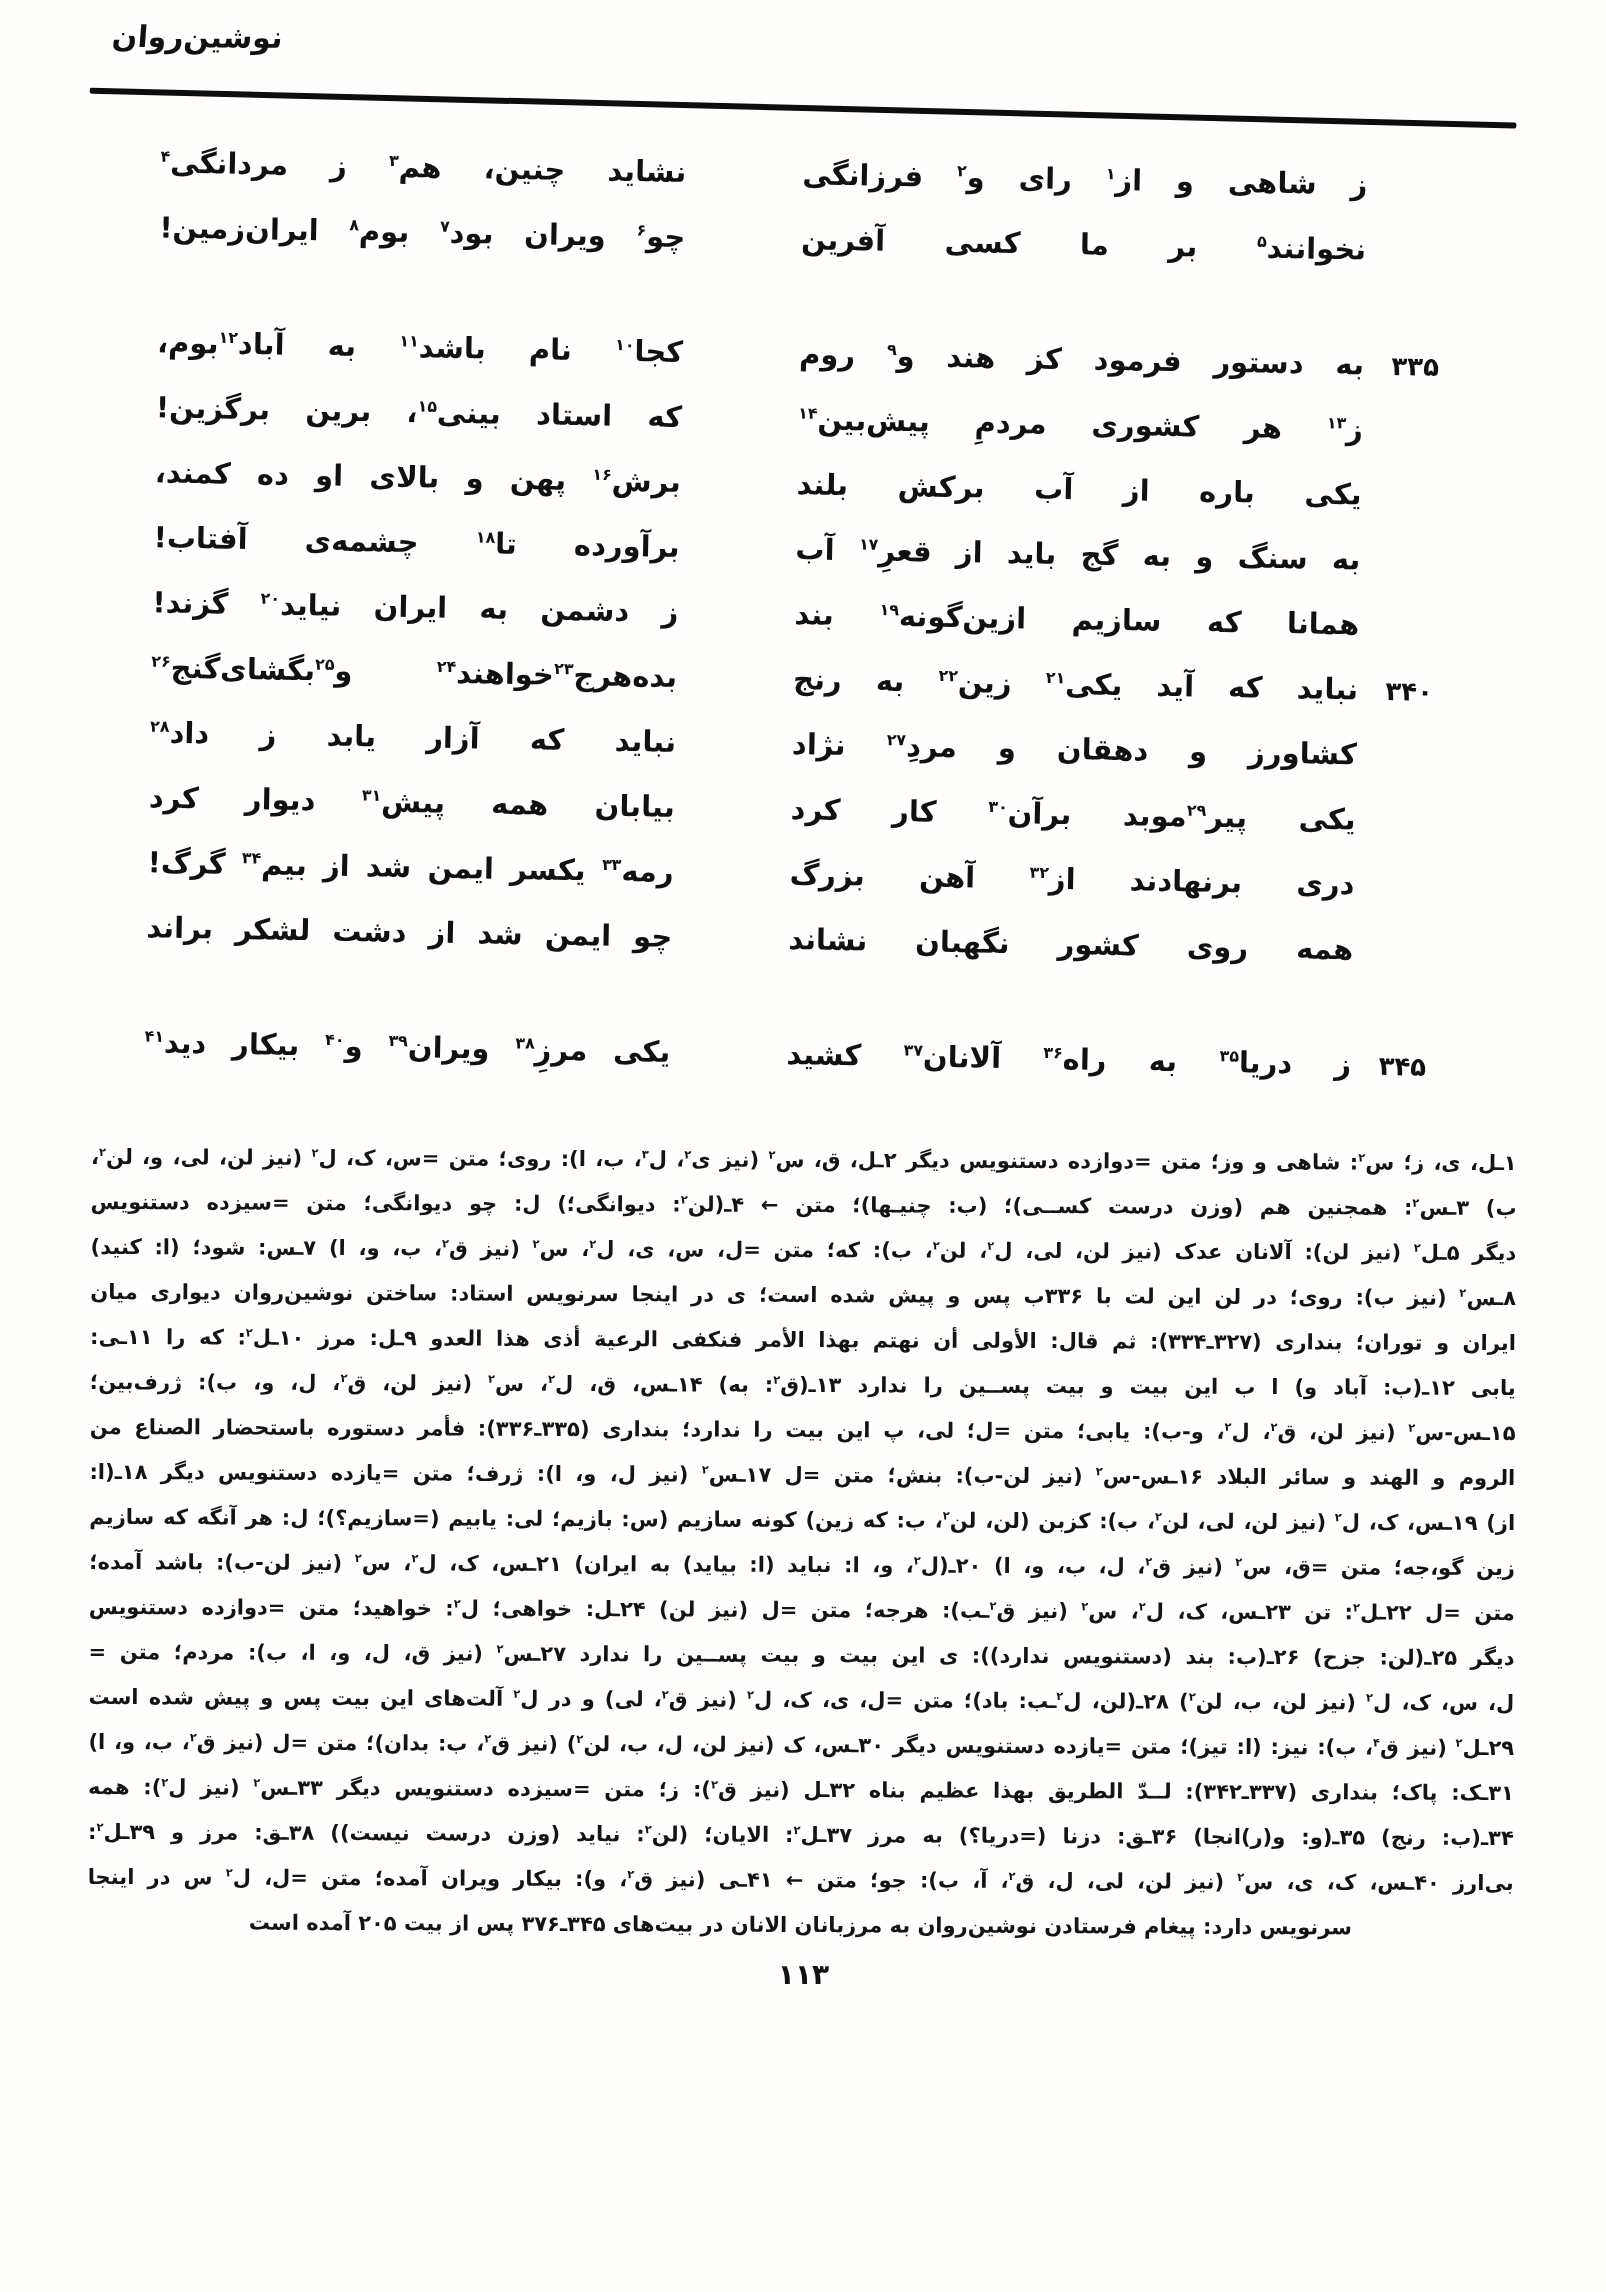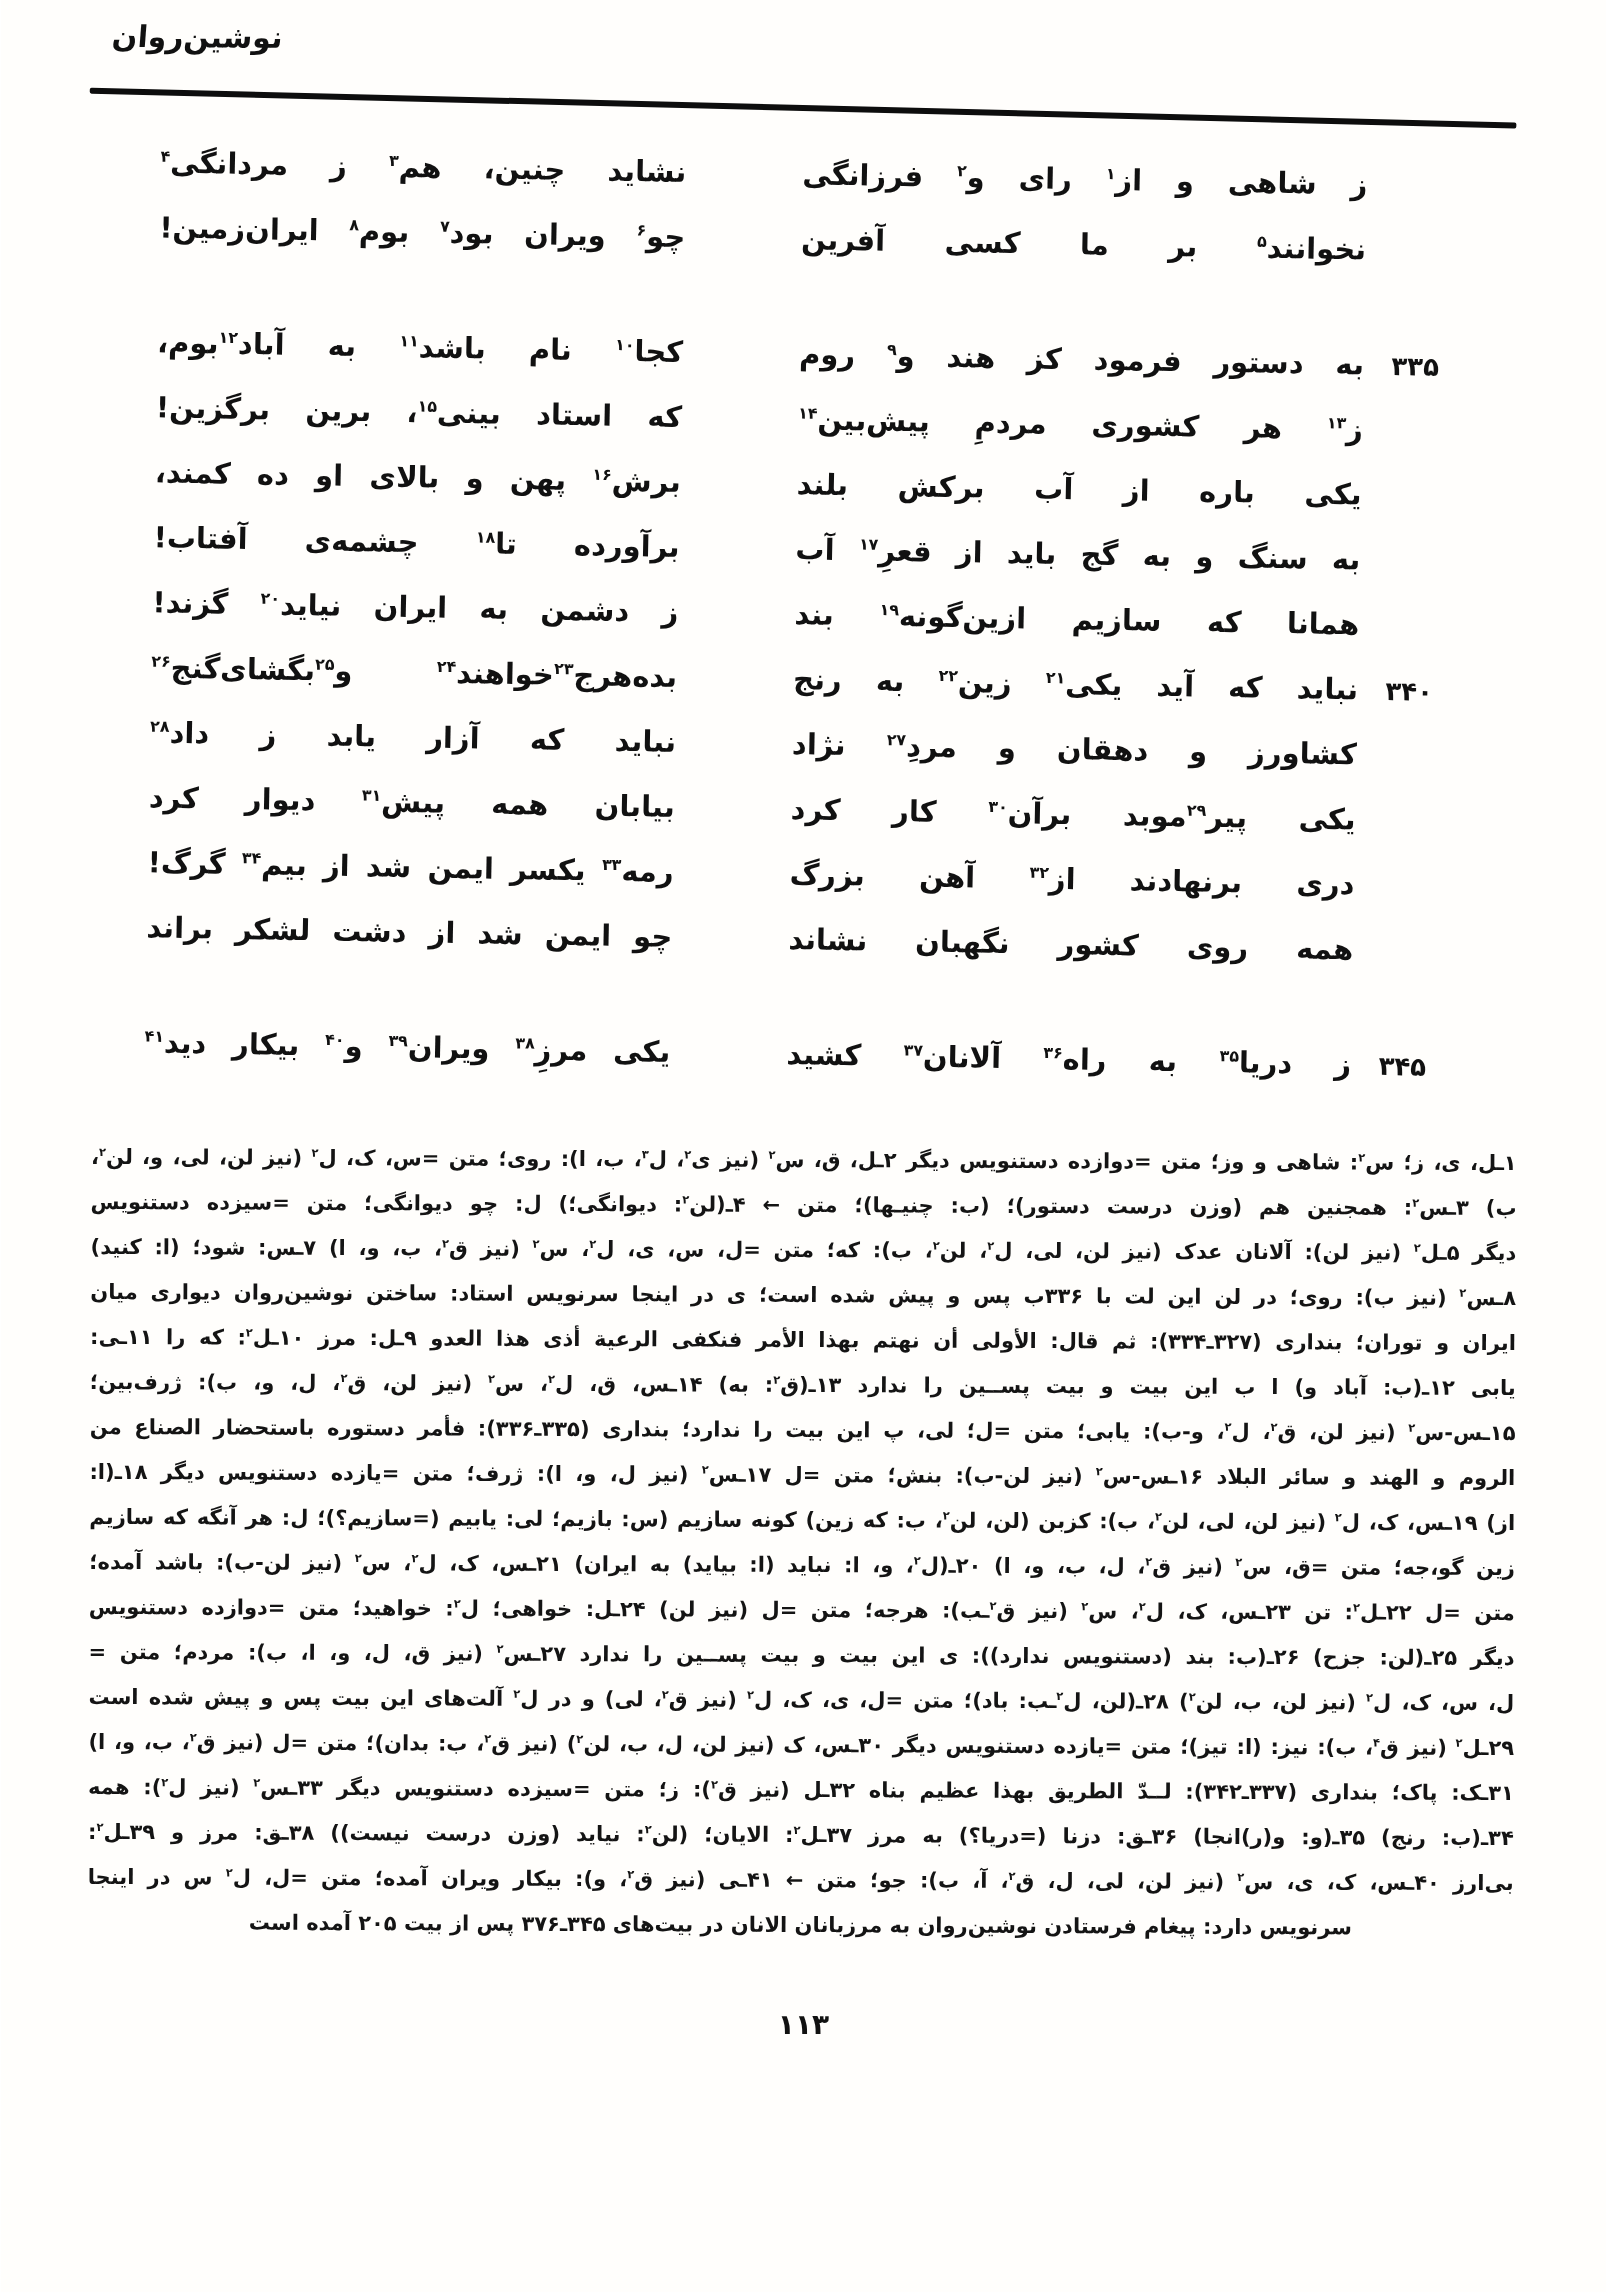--- a/index.html
+++ b/index.html
@@ -73,21 +73,20 @@
     align-items:baseline;
     height:45px;
     white-space:nowrap;
   }
   .fn-line.center{
     display:block;text-align:center;
     white-space:normal;
   }
   
   .page-number{
-    margin-top:50px;
     text-align:center;
     font-size:28px;font-weight:700;
     letter-spacing:1.9px;
   }
 </style>
 </head>
 <body>
 
 <div class="page">
 
@@ -389,21 +388,21 @@
         <span>و،</span>
         <span>لن<sup>۲</sup>،</span>
       </div>
       <div class="fn-line">
         <span>ب)</span>
         <span>۳ـس<sup>۲</sup>:</span>
         <span>همجنین</span>
         <span>هم</span>
         <span>(وزن</span>
         <span>درست</span>
-        <span>دستور)؛</span>
+        <span>کســی)؛</span>
         <span>(ب:</span>
         <span>چنیـها)؛</span>
         <span>متن</span>
         <span>←</span>
         <span>۴ـ(لن<sup>۲</sup>:</span>
         <span>دیوانگی؛)</span>
         <span>ل:</span>
         <span>چو</span>
         <span>دیوانگی؛</span>
         <span>متن</span>

